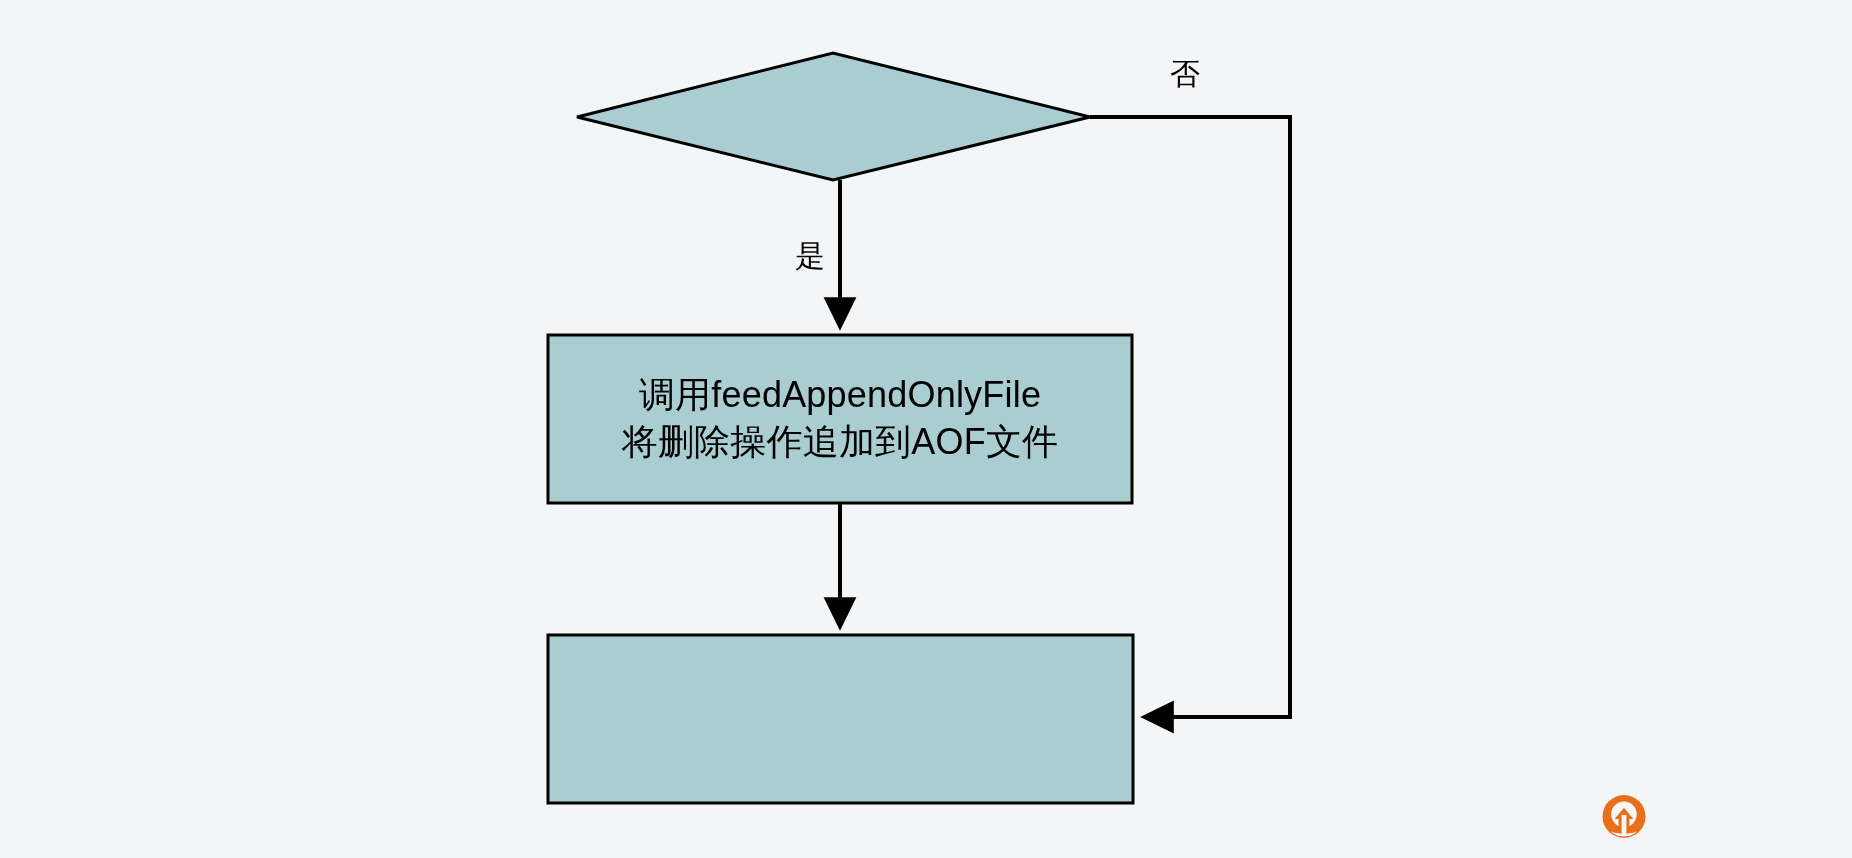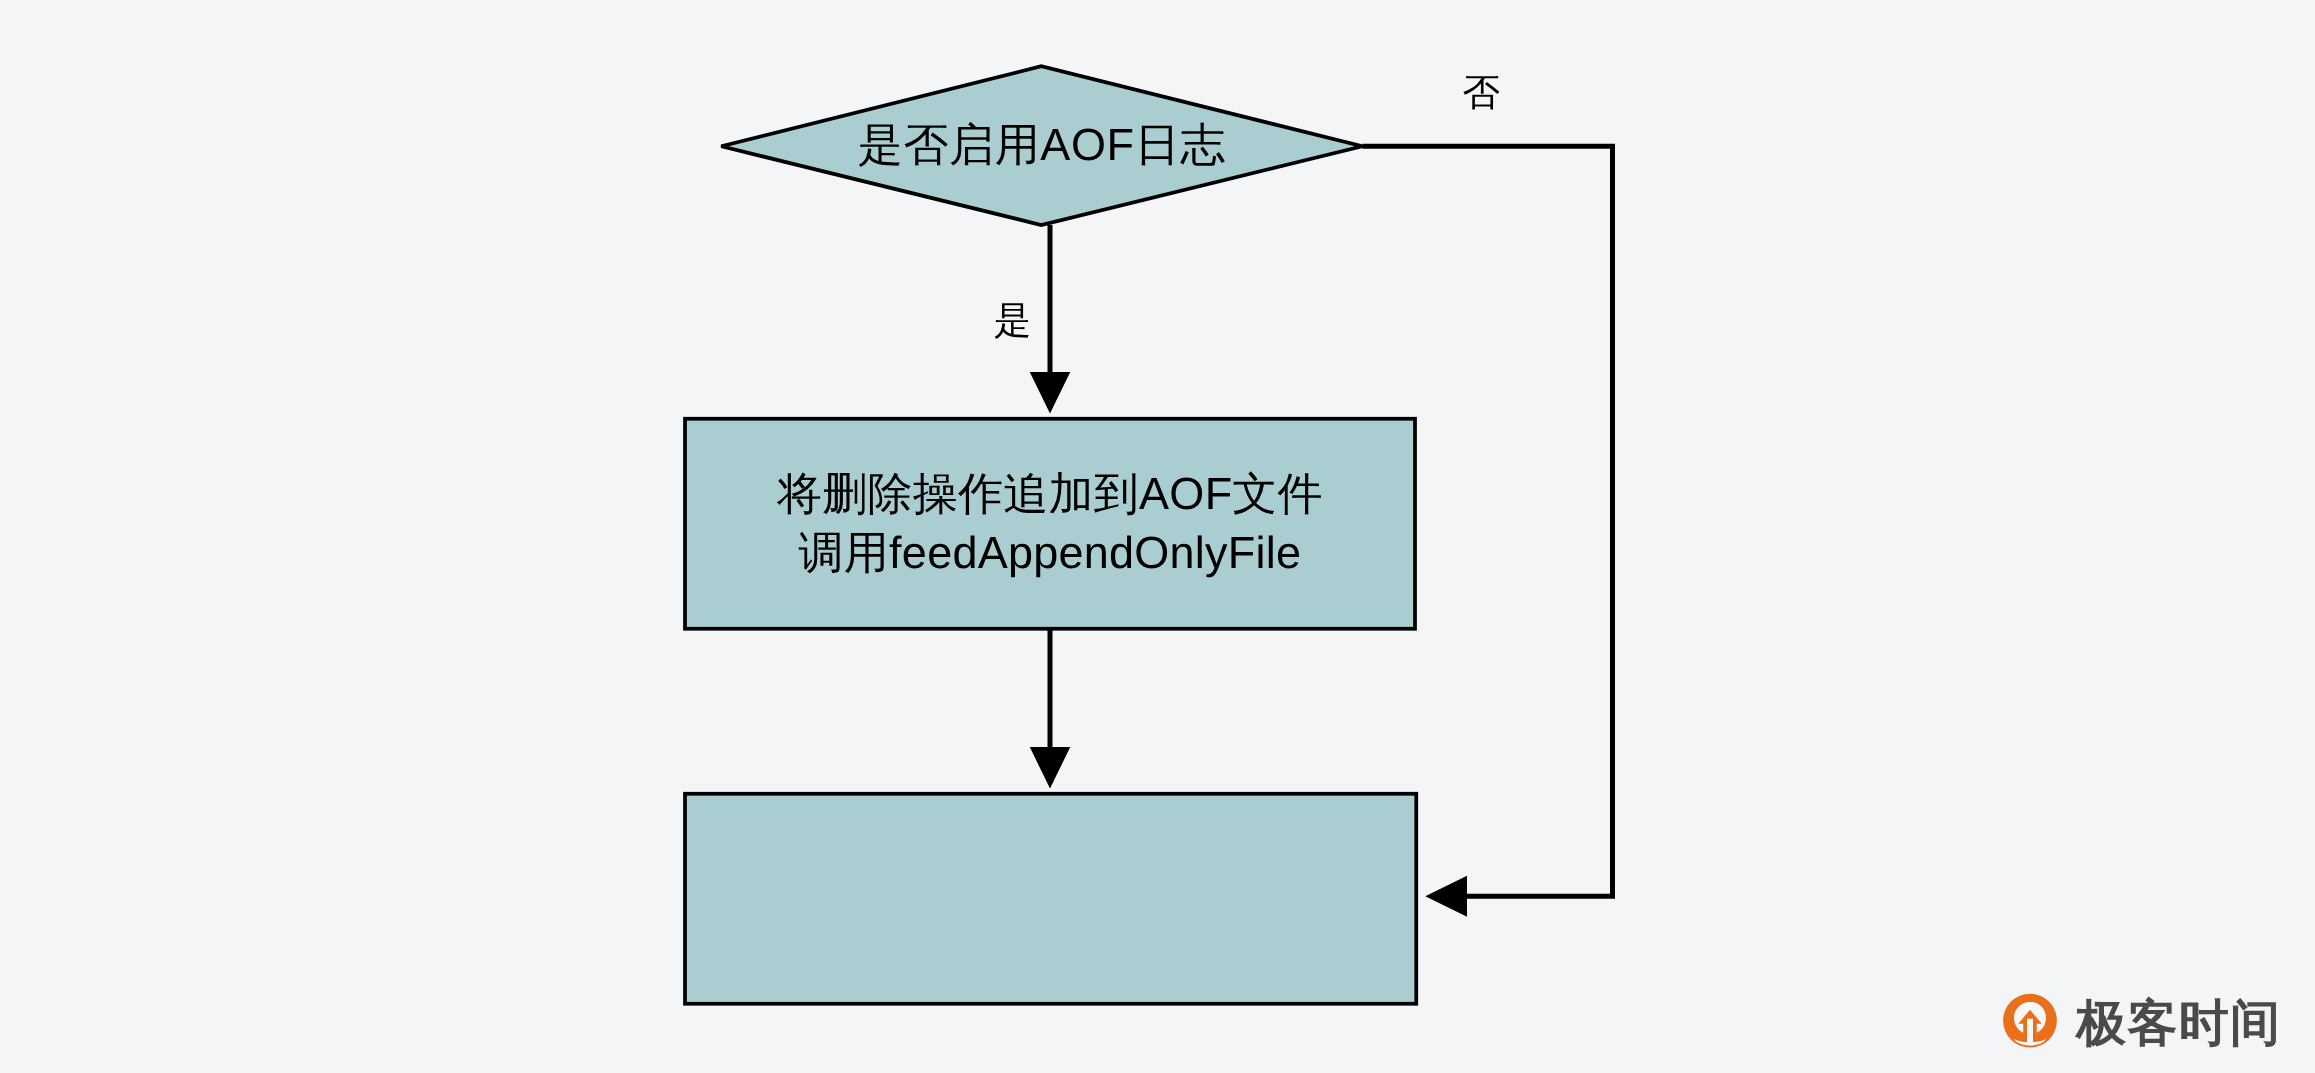--- a/index.html
+++ b/index.html
@@ -120,39 +120,35 @@
 
     <rect x="548" y="635" width="585" height="168" fill="#a9cdd0" stroke="#000000" stroke-width="3"></rect>
 
     <path d="M 840 180 L 840 326" fill="none" stroke="#000000" stroke-width="4" marker-end="url(#arrowhead)"></path>
 
     <path d="M 840 503 L 840 626" fill="none" stroke="#000000" stroke-width="4" marker-end="url(#arrowhead)"></path>
 
     <path d="M 1090 117 L 1290 117 L 1290 717 L 1145 717" fill="none" stroke="#000000" stroke-width="4" stroke-linejoin="miter" marker-end="url(#arrowhead)"></path>
   </svg>
 
-  <div class="node-text decision-label" id="decision-node-text">
-    <span>是否启用AOF日志</span>
-  </div>
 
   <div class="node-text process-label" id="process-node-1-text">
+    <span>调用feedAppendOnlyFile</span>
     <span>将删除操作追加到AOF文件</span>
-    <span>调用feedAppendOnlyFile</span>
   </div>
 
   <div class="node-text process-label" id="process-node-2-text">
   </div>
 
   <div class="edge-label" id="edge-label-yes">是</div>
 
   <div class="edge-label" id="edge-label-no">否</div>
 
   <div id="brand-logo">
     <svg id="brand-logo-mark" viewBox="0 0 52 52" xmlns="http://www.w3.org/2000/svg">
       <circle cx="26" cy="23.5" r="21.5" fill="#e8701a"></circle>
       <path d="M 26 8.5 C 18.6 8.5 13.2 14.2 13.2 21.3 C 13.2 26.6 16.3 31.0 20.6 33.1 L 20.6 25.9 L 16.6 25.9 L 26 14.8 L 35.4 25.9 L 31.4 25.9 L 31.4 33.1 C 35.7 31.0 38.8 26.6 38.8 21.3 C 38.8 14.2 33.4 8.5 26 8.5 Z" fill="#f7f7f8"></path>
       <rect x="23.6" y="22.0" width="4.8" height="19.0" fill="#f7f7f8"></rect>
       <path d="M 13.0 38.0 C 17.0 45.2 35.0 45.2 39.0 38.0 C 34.0 41.6 18.0 41.6 13.0 38.0 Z" fill="#f7f7f8"></path>
     </svg>
-    <span id="brand-logo-text">极客时间</span>
   </div>
 
 </div>
 
 </body></html>

